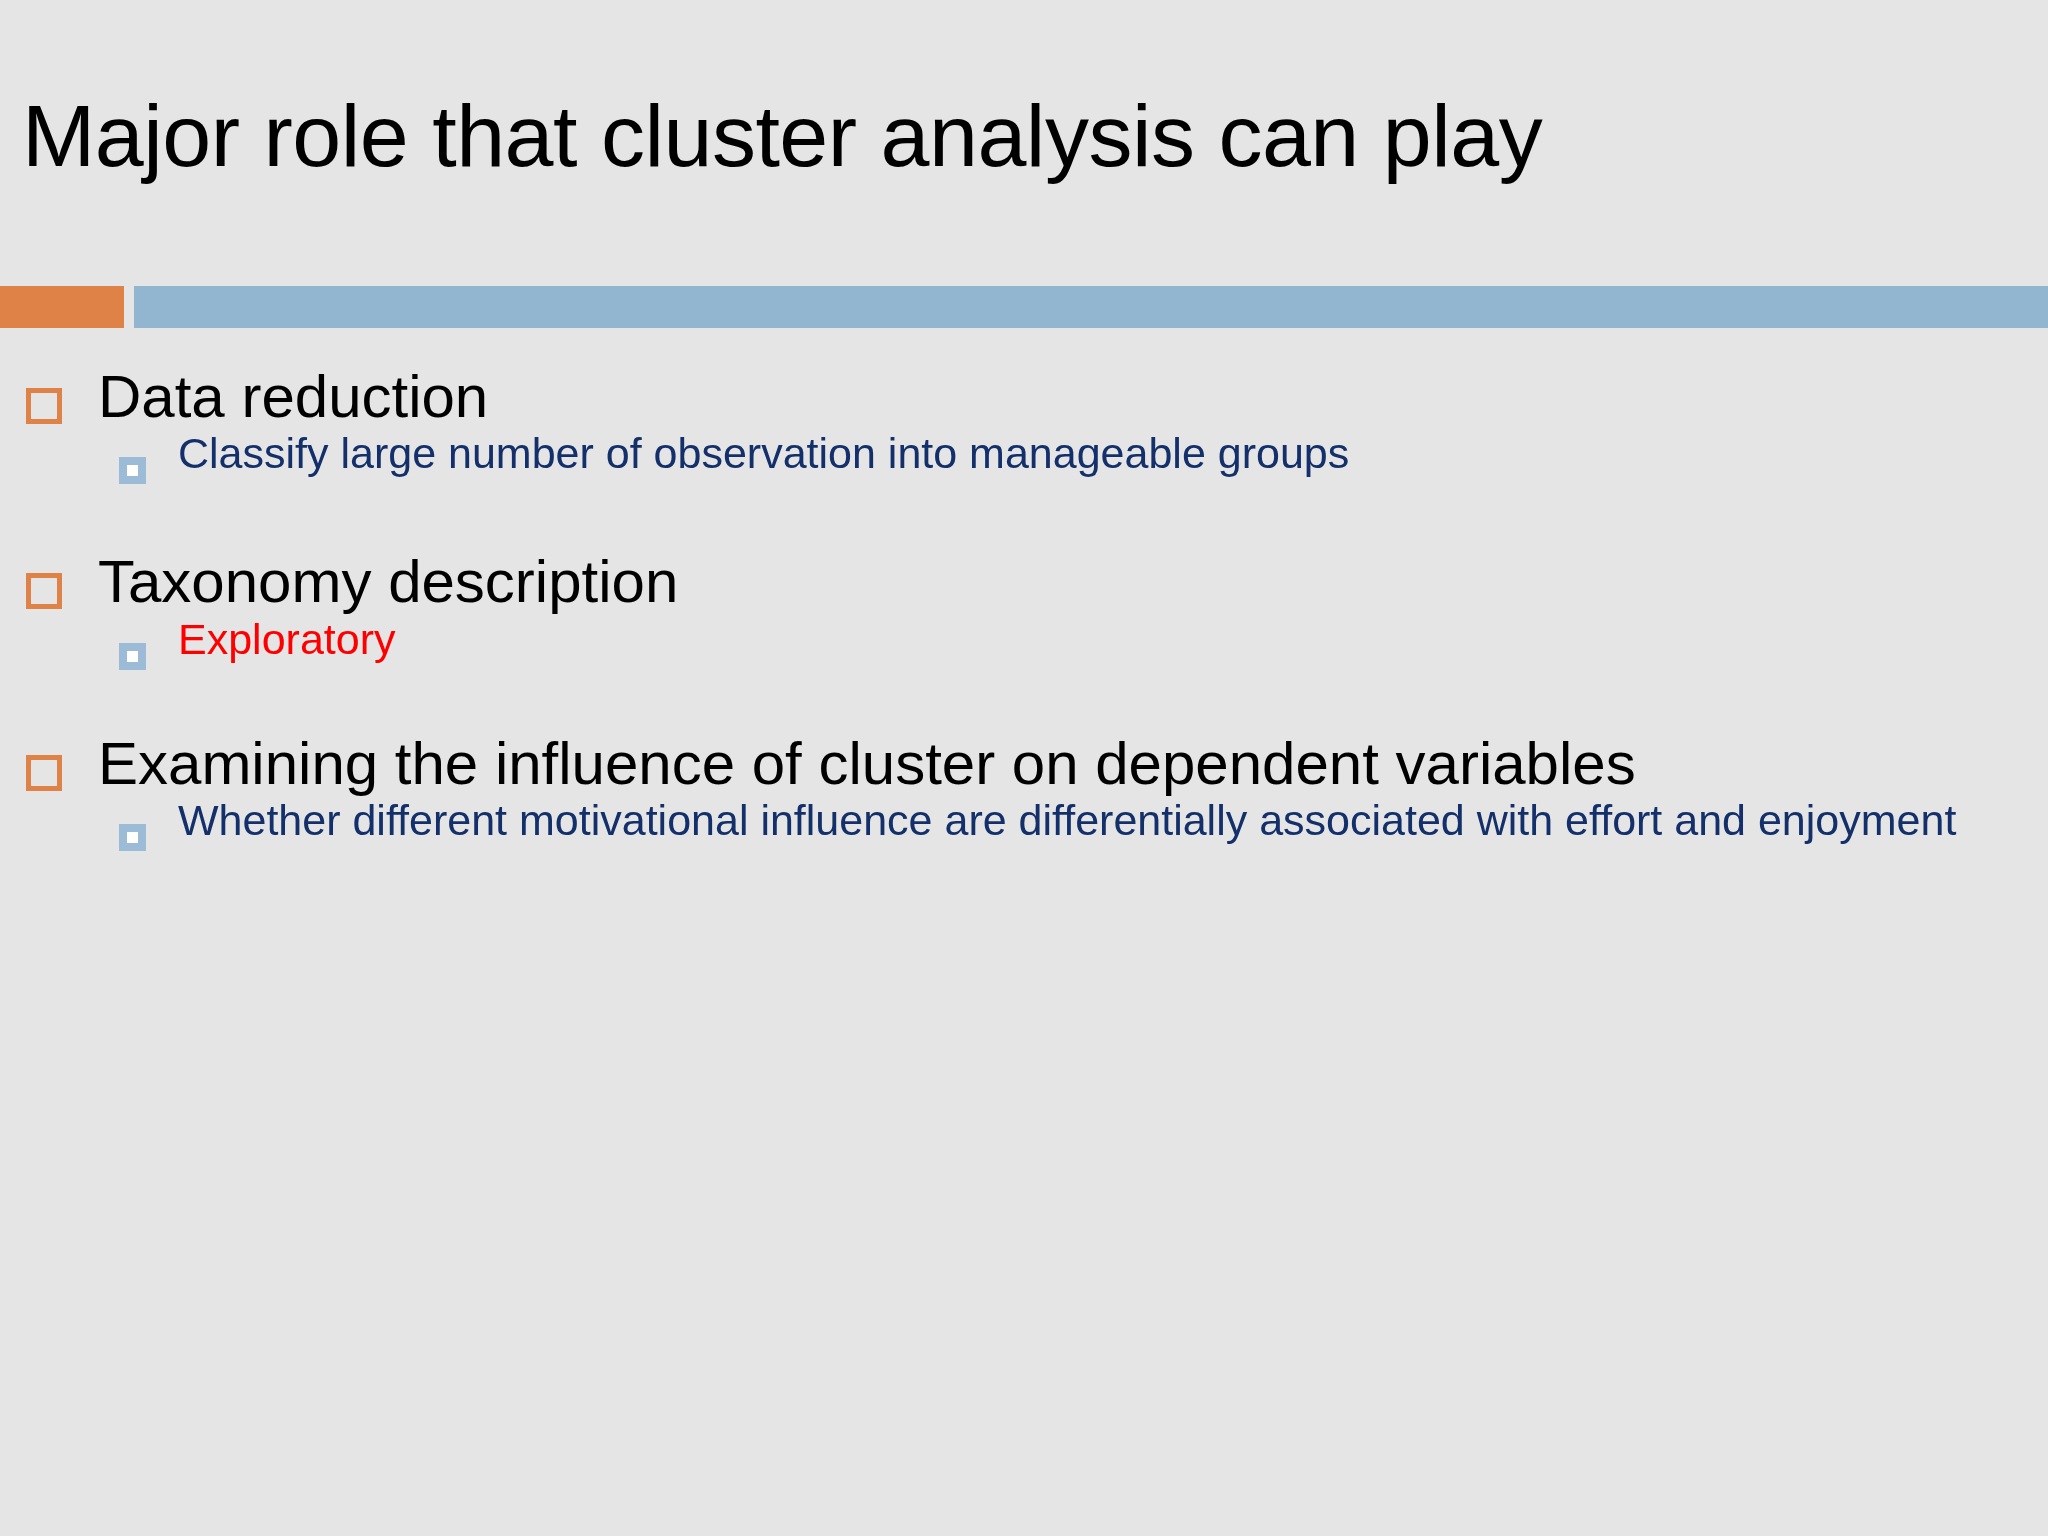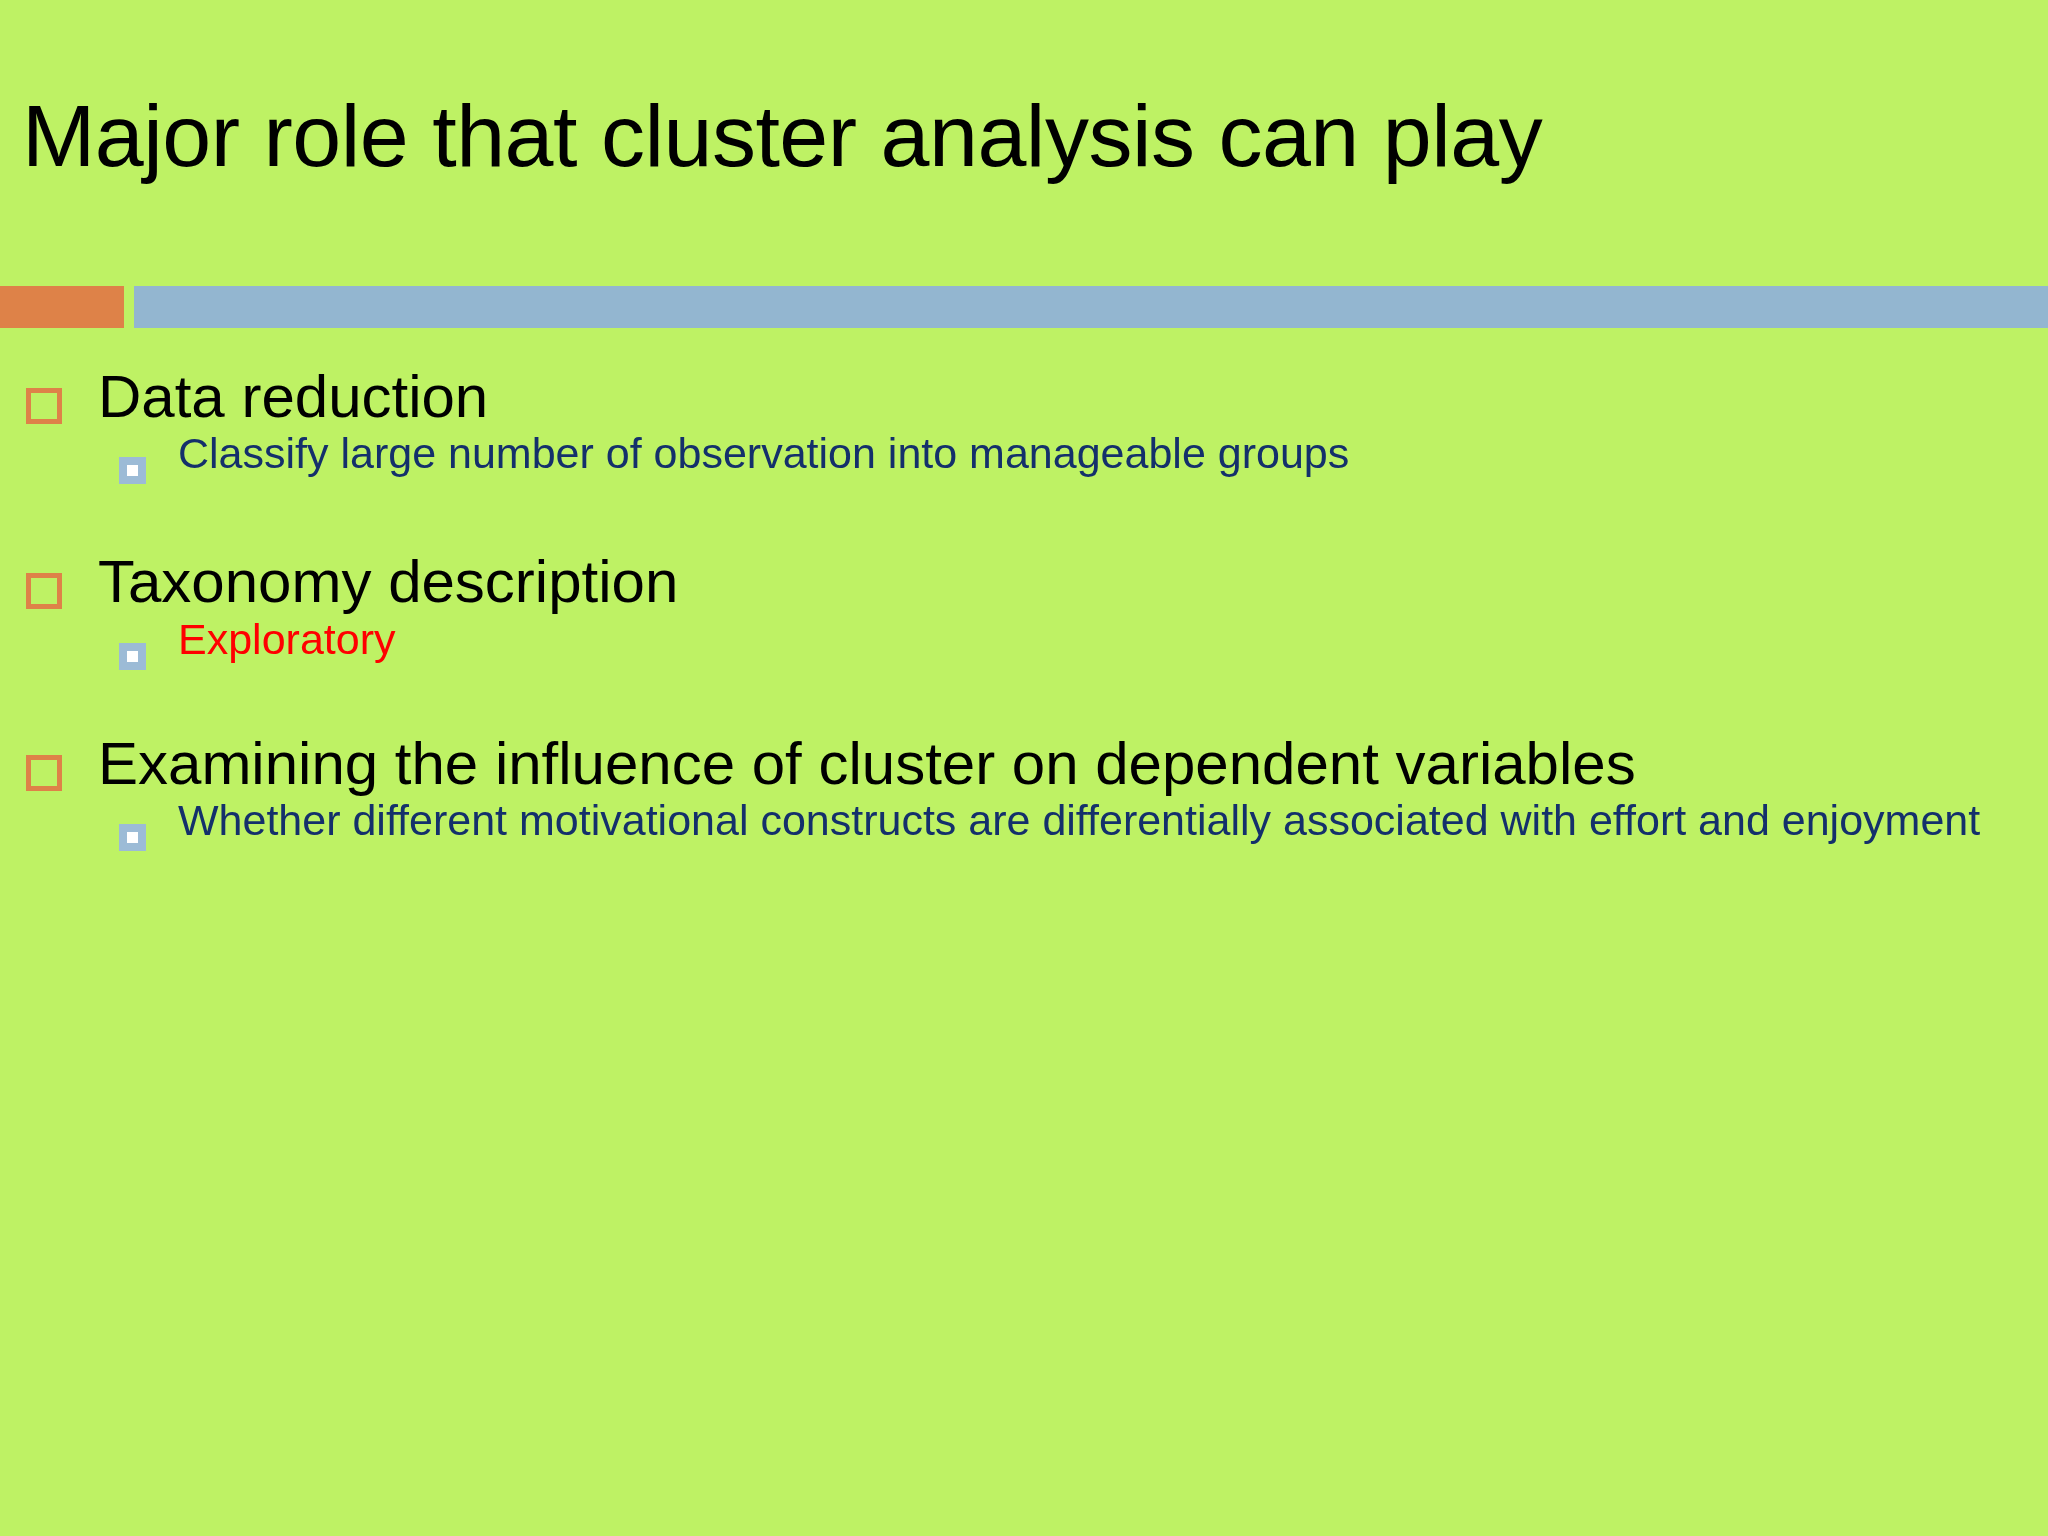--- a/index.html
+++ b/index.html
@@ -12,21 +12,21 @@
     height: 1536px;
     overflow: hidden;
     font-family: "Liberation Sans", sans-serif;
     -webkit-font-smoothing: antialiased;
   }
 
   .slide {
     position: relative;
     width: 2048px;
     height: 1536px;
-    background: #bef264;
+    background: #e5e5e5;
     box-sizing: border-box;
   }
 
   
   .slide-title {
     position: absolute;
     left: 22px;
     top: 92px;
     width: 1960px;
     font-size: 88px;
@@ -180,17 +180,17 @@
 
     <div class="gap-md"></div>
 
     <div class="bullet lvl1">
       <span class="marker1"></span>
       <span class="txt">Examining the influence of cluster on dependent variables</span>
     </div>
 
     <div class="bullet lvl2">
       <span class="marker2"></span>
-      <span class="txt">Whether different motivational constructs are differentially associated with effort and enjoyment</span>
+      <span class="txt">Whether different motivational influence are differentially associated with effort and enjoyment</span>
     </div>
 
   </div>
 </div>
 
 </body></html>

